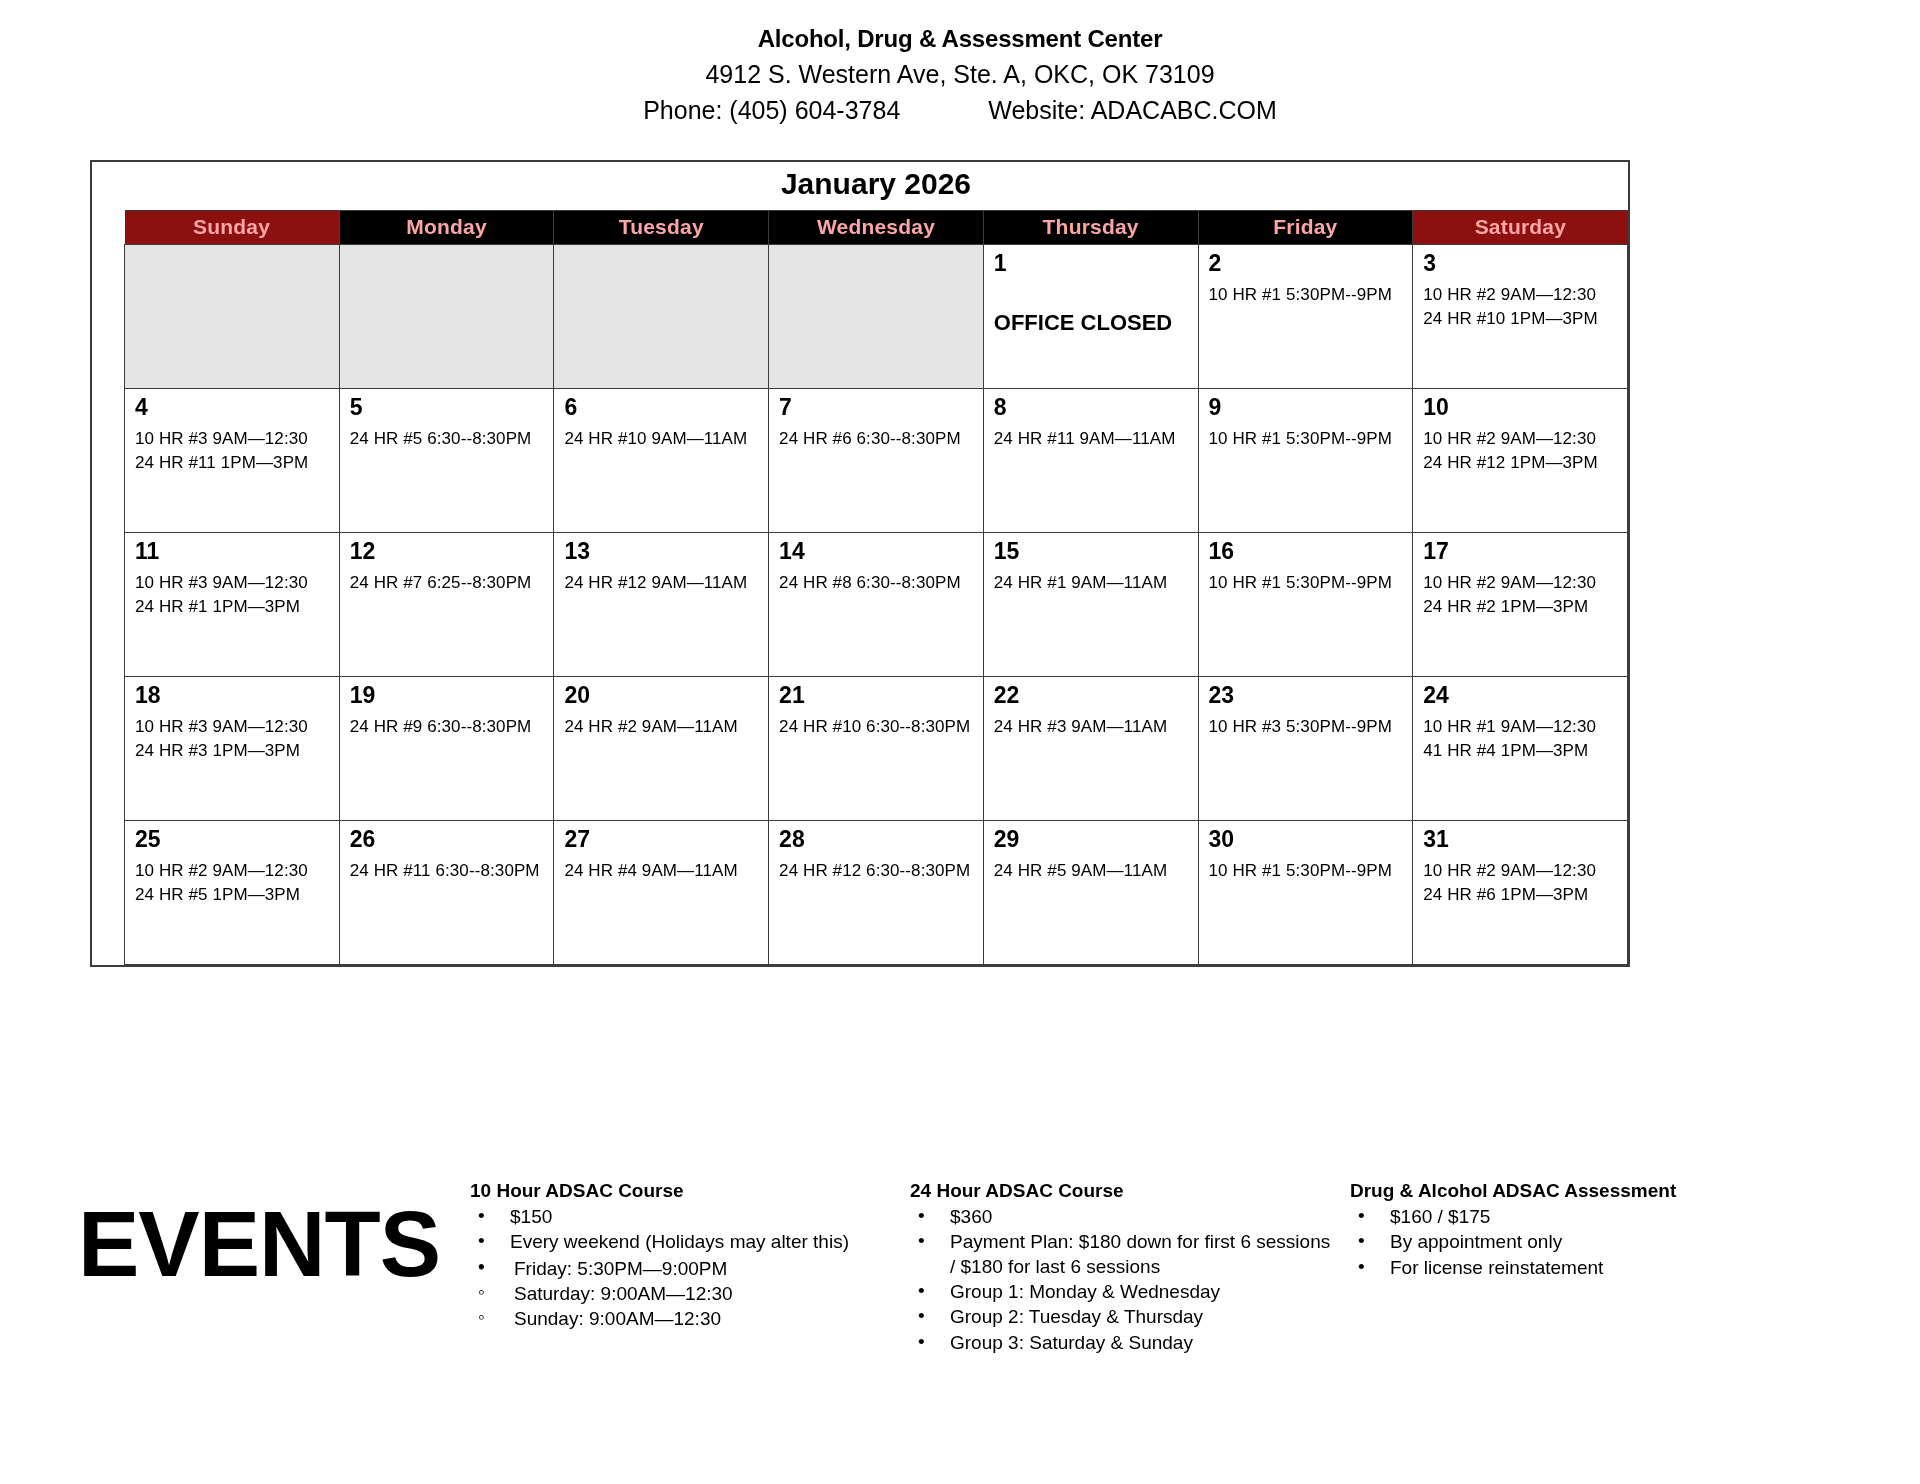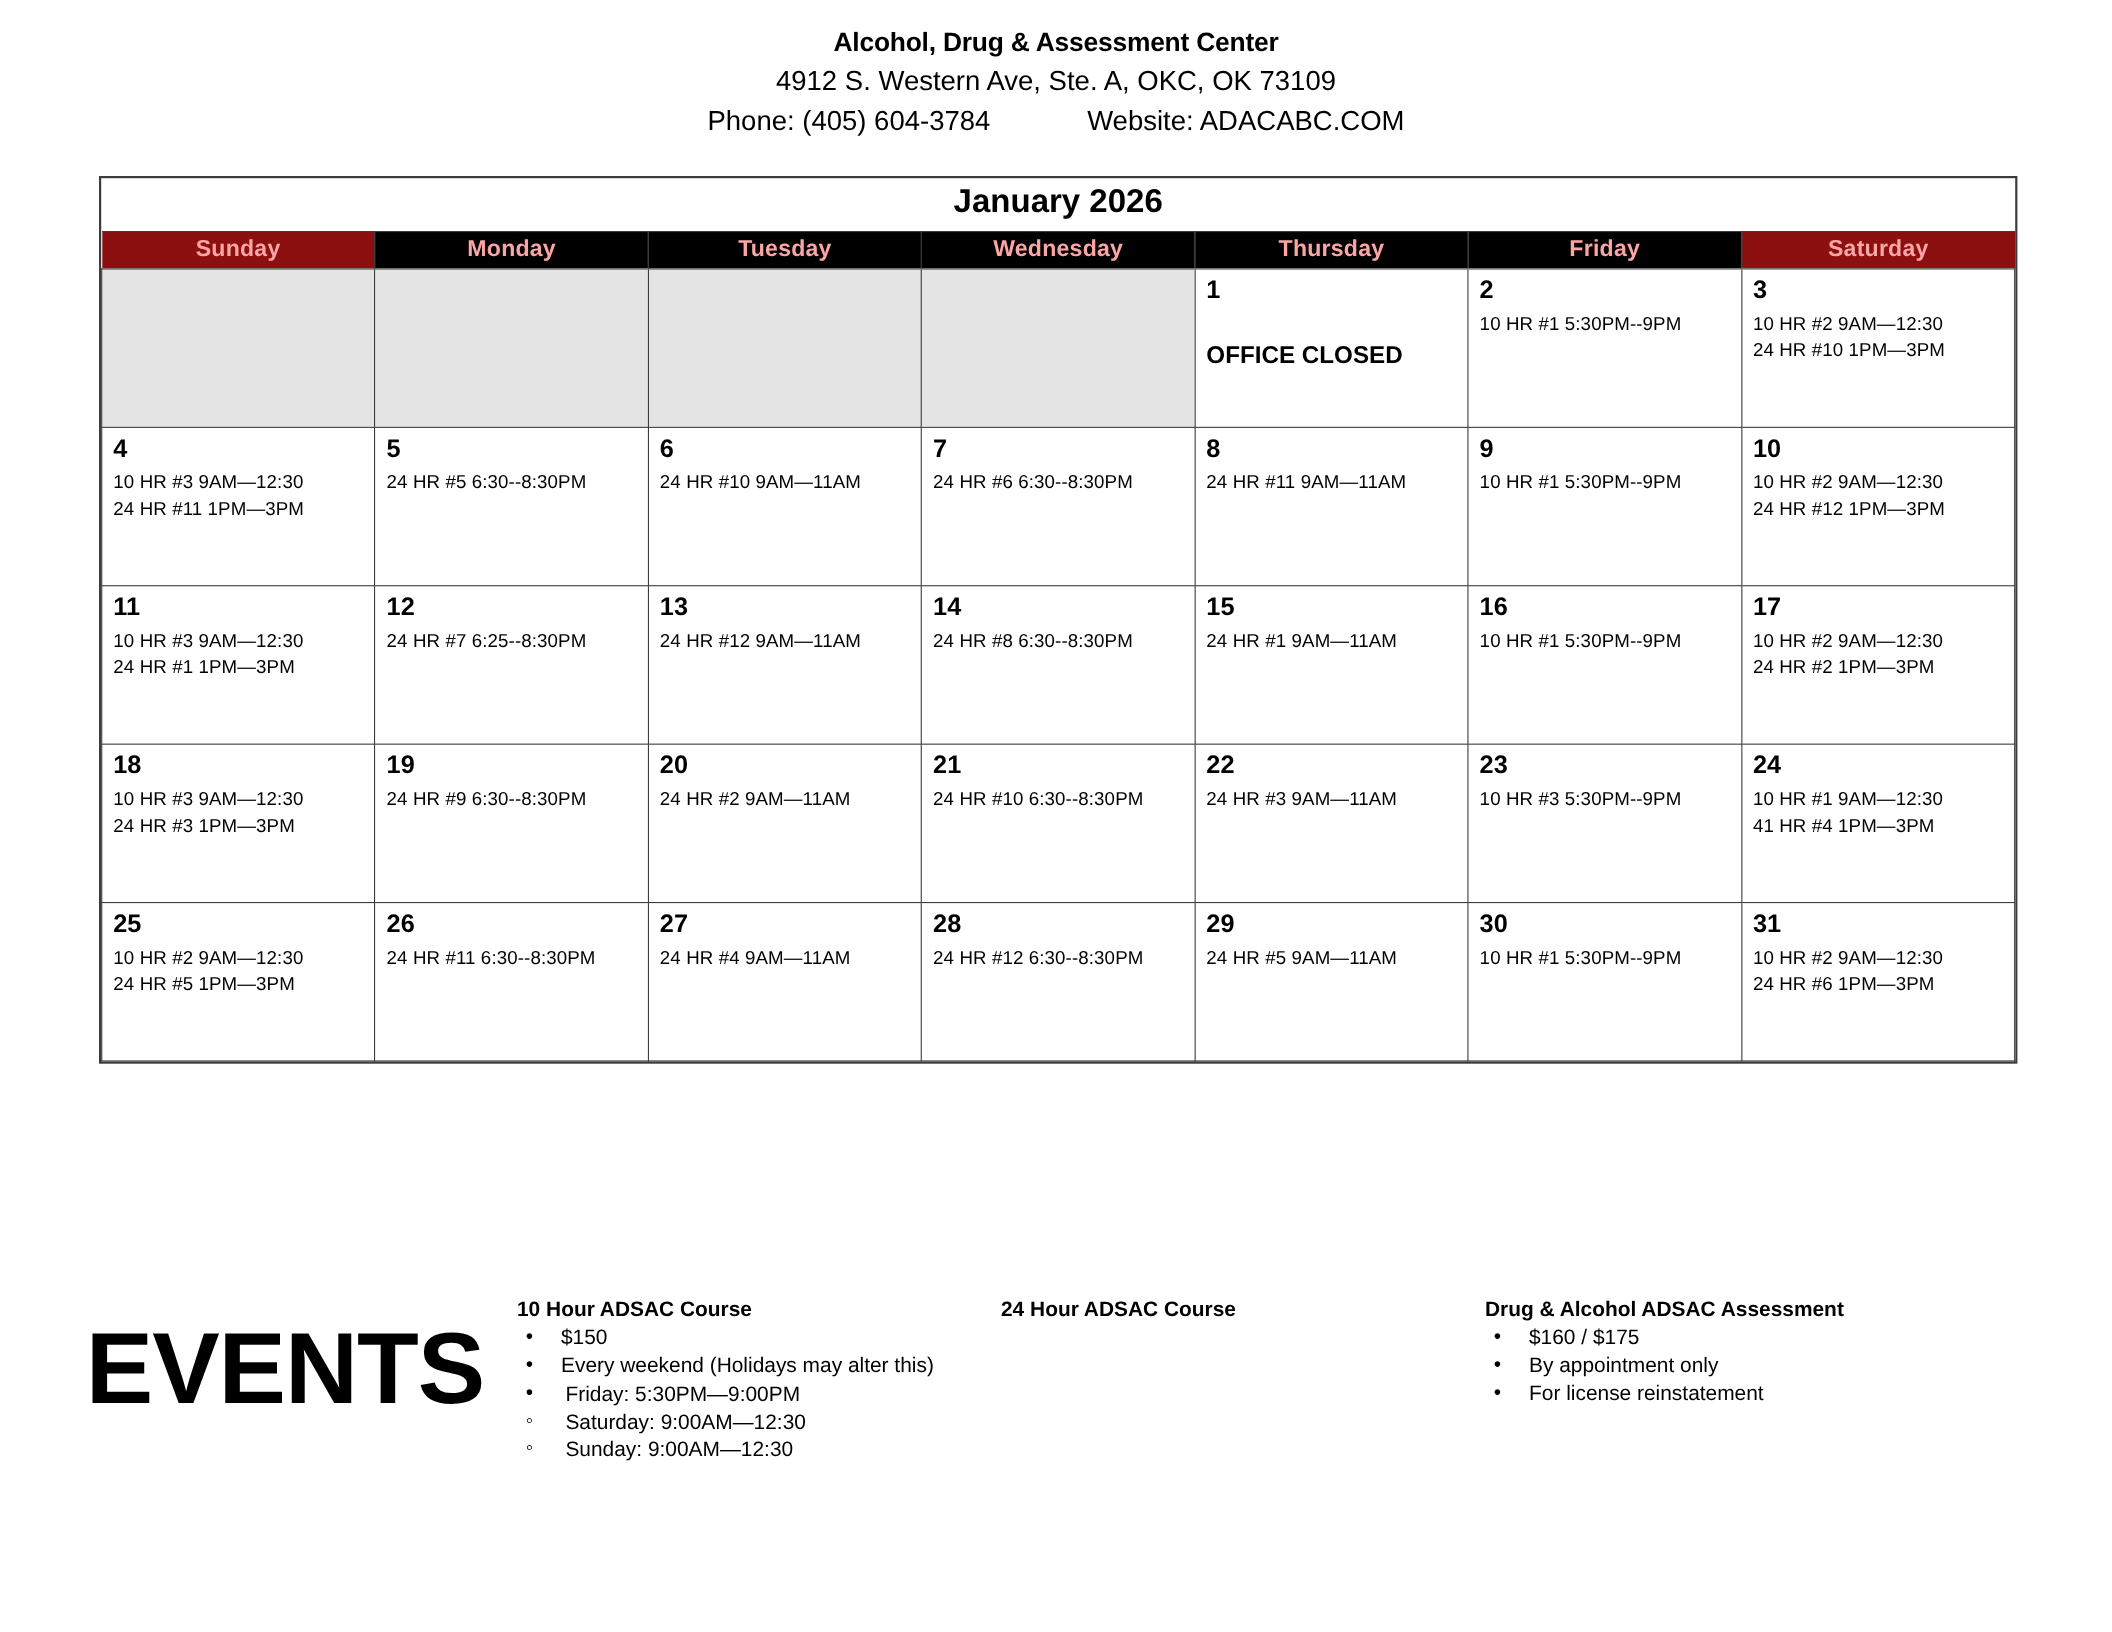--- a/index.html
+++ b/index.html
@@ -21,24 +21,25 @@
   .org-address { font-size: 25px; line-height: 1.35; margin-top: 6px; }
   .contact-row {
     margin-top: 2px; font-size: 25px; line-height: 1.35;
     display: flex; justify-content: center; align-items: baseline;
   }
   .contact-phone { margin-right: 88px; }
 
   
   .calendar {
     position: absolute; left: 90px; top: 160px;
-    width: 1744px;
+    width: 1540px;
     border: 2px solid #3c3c3c;
     border-collapse: collapse;
     background: #ffffff;
+    padding-left: 32px;
   }
   table.cal { width: 100%; border-collapse: collapse; table-layout: fixed; }
   .month-title-row td {
     height: 48px;
     text-align: center;
     vertical-align: middle;
     font-size: 30px; font-weight: bold;
     border-bottom: 1px solid #3c3c3c;
     padding-bottom: 4px;
   }
@@ -359,20 +360,27 @@
             <ul class="lvl2">
               <li>Friday: 5:30PM—9:00PM</li>
               <li>Saturday: 9:00AM—12:30</li>
               <li>Sunday: 9:00AM—12:30</li>
             </ul>
           </li>
         </ul>
     </div>
     <div class="foot-col c2">
       <div class="foot-head">24 Hour ADSAC Course</div>
+      <ul class="lvl1" id="fc1">
+          <li>$360</li>
+          <li>Payment Plan: $180 down for first 6 sessions / $180 for last 6 sessions</li>
+          <li>Group 1: Monday &amp; Wednesday</li>
+          <li>Group 2: Tuesday &amp; Thursday</li>
+          <li>Group 3: Saturday &amp; Sunday</li>
+        </ul>
     </div>
     <div class="foot-col c3">
       <div class="foot-head">Drug &amp; Alcohol ADSAC Assessment</div>
       <ul class="lvl1" id="fc2">
           <li>$160 / $175</li>
           <li>By appointment only</li>
           <li>For license reinstatement</li>
         </ul>
     </div>
   </div>

